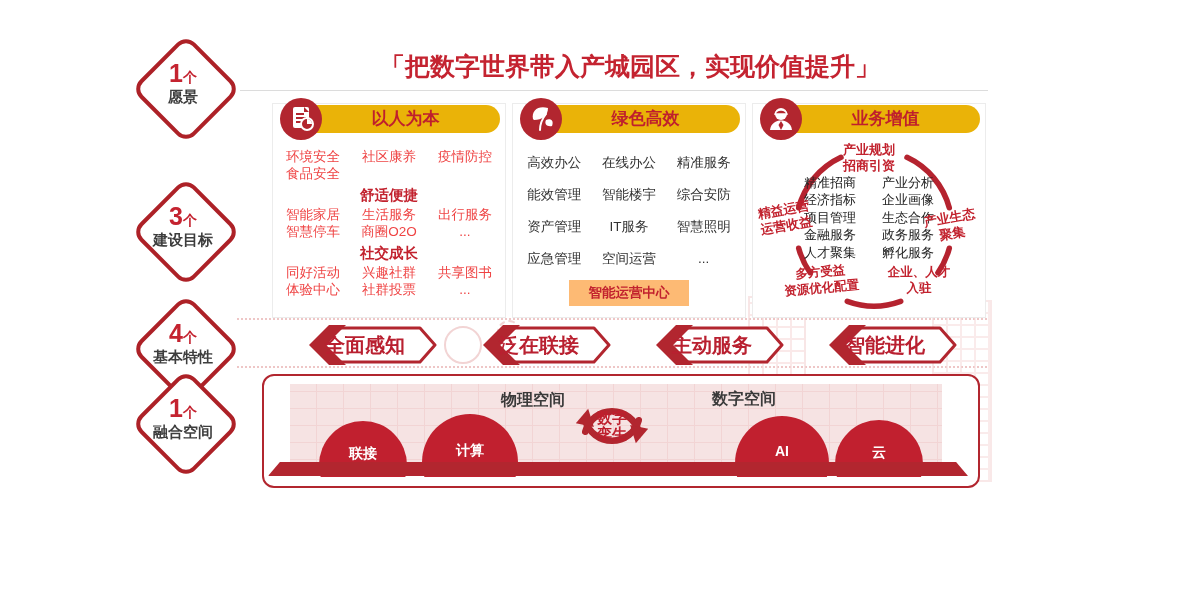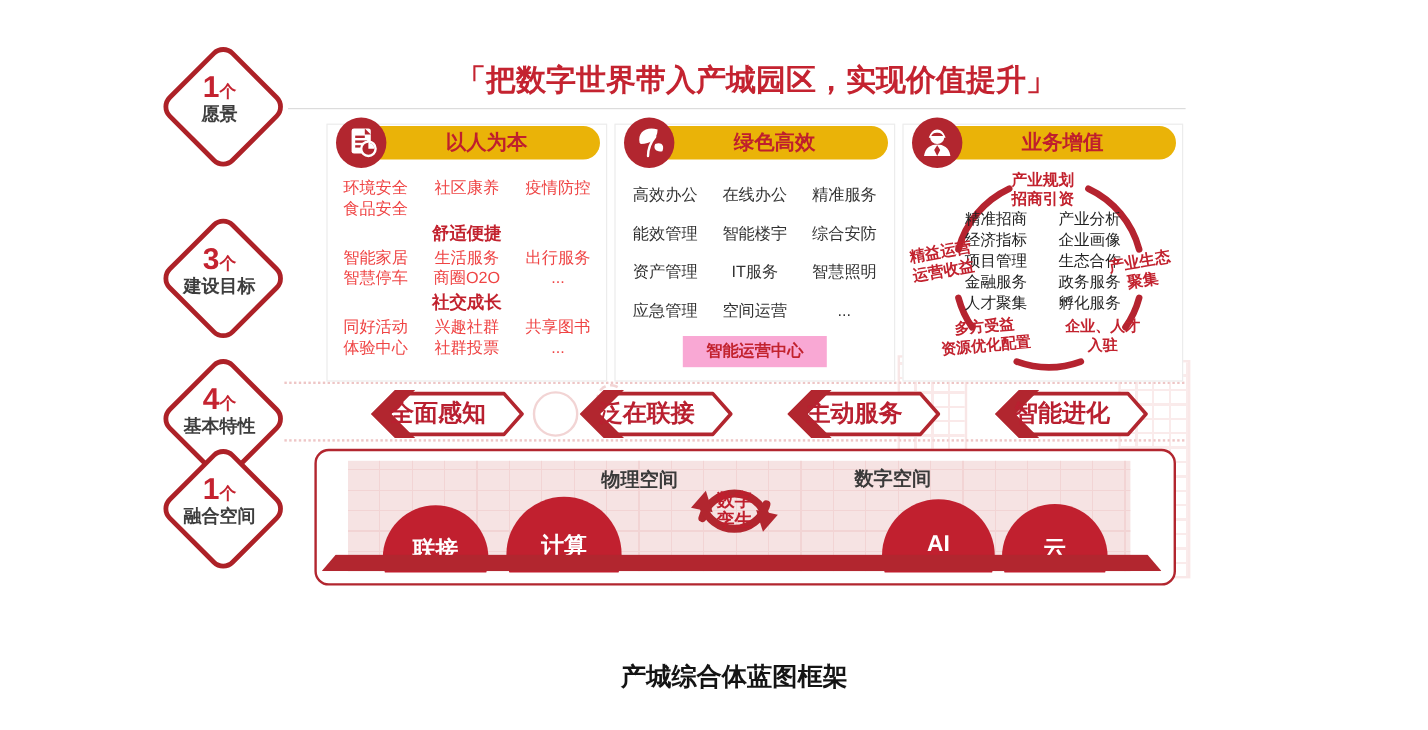--- a/index.html
+++ b/index.html
@@ -32,21 +32,21 @@
     border-radius:14px;text-align:center;line-height:28px;font-size:17px;font-weight:bold;color:#bf1f2d;
     padding-left:14px;}
   .hdr-icon{position:absolute;left:7px;top:2px;width:42px;height:42px;background:#b2262f;border-radius:50%;}
   .sec-heading{text-align:center;font-size:14.5px;font-weight:bold;color:#c2222e;line-height:18px;margin-bottom:2px;}
   .sec-row{display:flex;align-items:flex-start;}
   .sec-col{flex:1;text-align:center;font-size:13.5px;color:#ef4444;line-height:17px;}
   .card1-body{position:absolute;left:2px;right:2px;top:44px;}
   .card2-grid{position:absolute;left:4px;right:4px;top:50px;display:grid;
     grid-template-columns:1fr 1fr 1fr;row-gap:15px;font-size:13.5px;color:#333;text-align:center;line-height:17px;}
   .badge{position:absolute;left:50%;transform:translateX(-50%);top:176px;width:120px;height:26px;
-    background:#f9a8d4;color:#c2222e;font-size:13.5px;font-weight:bold;text-align:center;line-height:26px;}
+    background:#fdba74;color:#c2222e;font-size:13.5px;font-weight:bold;text-align:center;line-height:26px;}
   
   .ring-svg{position:absolute;left:11px;top:14px;z-index:0;}
   .ring-label{position:absolute;text-align:center;color:#c2222e;font-weight:bold;font-size:13px;line-height:16px;z-index:1;}
   .ring-inner{position:absolute;left:38px;top:70px;width:156px;display:flex;z-index:1;}
   .ring-inner-col{flex:1;text-align:center;font-size:13px;color:#222;line-height:17.4px;}
   
   .banner{position:absolute;top:324px;width:128px;height:42px;z-index:3;}
   .banner svg{position:absolute;left:0;top:0;}
   .banner-label{position:absolute;left:16px;right:0;top:0;height:42px;line-height:42px;
     text-align:left;font-size:20px;font-weight:bold;color:#b92030;}
@@ -55,21 +55,21 @@
     border:2.5px solid #b2262f;border-radius:12px;z-index:2;}
   .fusion-stage{position:absolute;left:0;top:0;width:709px;height:101px;overflow:hidden;border-radius:9px;}
   .fusion-panel{position:absolute;left:26px;top:8px;width:652px;height:92px;background:#f6e3e3;}
   .fusion-panel .pattern{position:absolute;inset:0;opacity:.55;
     background:
       repeating-linear-gradient(0deg,transparent 0 16px,#efc9c9 16px 17px),
       repeating-linear-gradient(90deg,transparent 0 26px,#efc9c9 26px 27px);}
   .fusion-bar{position:absolute;left:4px;top:86px;width:700px;height:14px;background:#b2262f;
     clip-path:polygon(1.7% 0,98.3% 0,100% 100%,0 100%);z-index:3;}
   .node{position:absolute;background:#c1202f;border-radius:50%;z-index:2;}
-  .node span{position:absolute;left:0;width:100%;text-align:center;color:#fff;font-size:19px;font-weight:bold;}
+  .node span{position:absolute;left:0;width:100%;text-align:center;color:#fff;font-size:14px;font-weight:bold;}
   .space-label{position:absolute;width:120px;text-align:right;font-size:16px;font-weight:bold;color:#3a3a3a;z-index:2;}
   .twin{position:absolute;left:308px;top:10px;width:80px;height:80px;z-index:2;}
   .twin-text{position:absolute;left:0;top:24px;width:80px;text-align:center;color:#bf1f2d;
     font-size:15px;font-weight:bold;line-height:16px;}
   
   .caption{position:absolute;left:312px;top:550px;width:600px;text-align:center;
     font-size:21px;font-weight:bold;color:#141414;z-index:2;}
 </style>
 </head>
 <body>
@@ -320,14 +320,13 @@
         <div class="twin-text">
           <div>数字</div>
           <div>孪生</div>
         </div>
       </div>
 
       <div class="fusion-bar"></div>
     </div>
   </div>
 
-  <div class="caption">产城综合体蓝图框架</div>
 </div>
 
 </body></html>

